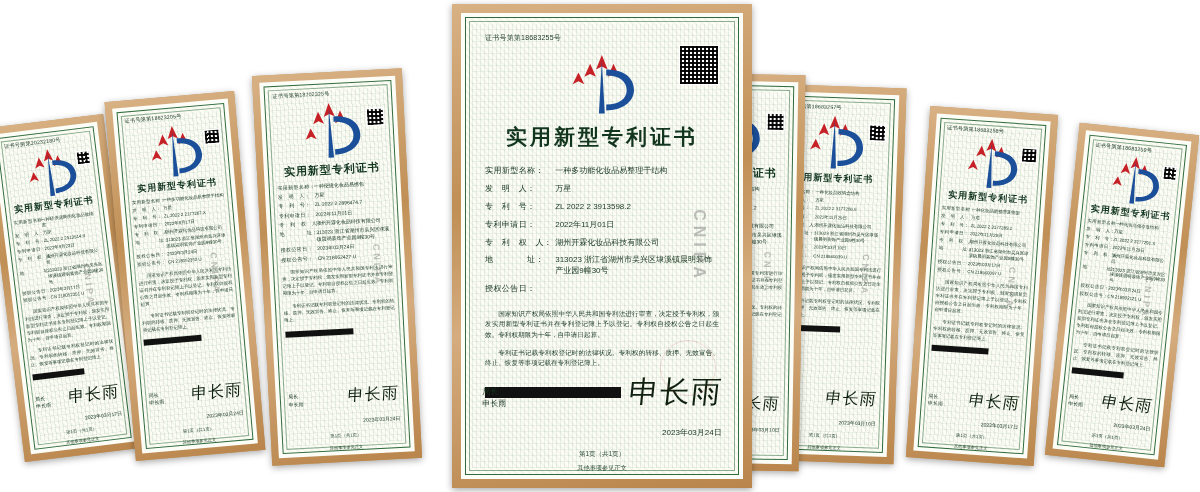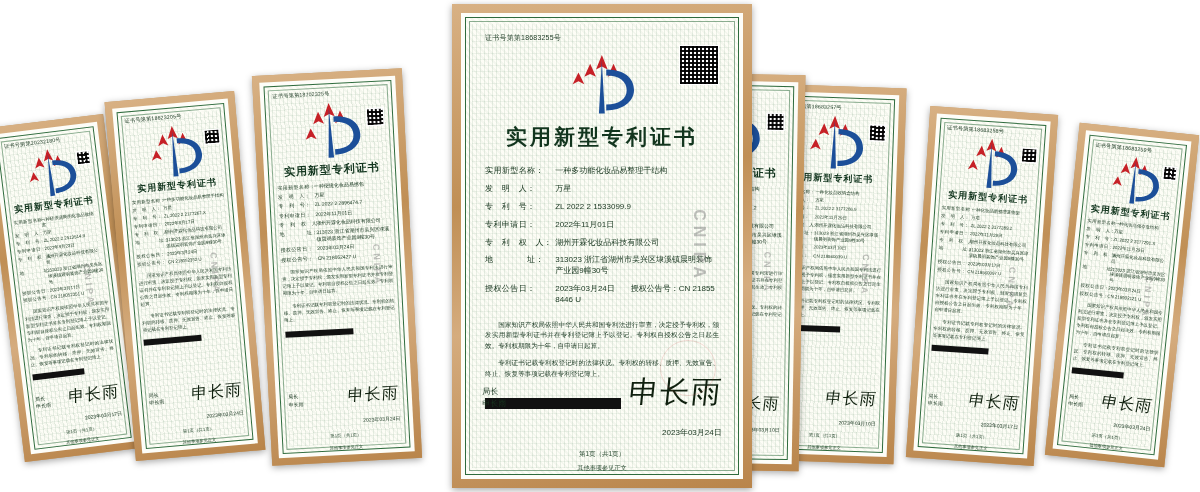--- a/index.html
+++ b/index.html
@@ -748,37 +748,36 @@
             <div class="row" style="margin-bottom:3%;">
                 <span class="k" style="width:30%;">实用新型名称：</span>
                 <span class="v">一种多功能化妆品易整理干结构</span>
               </div>
             <div class="row" style="margin-bottom:3%;">
                 <span class="k" style="width:30%;">发　明　人：</span>
                 <span class="v">万星</span>
               </div>
             <div class="row" style="margin-bottom:3%;">
                 <span class="k" style="width:30%;">专　利　号：</span>
-                <span class="v">ZL 2022 2 1533099.9</span>
+                <span class="v">ZL 2022 2 3913598.2</span>
               </div>
             <div class="row" style="margin-bottom:3%;">
                 <span class="k" style="width:30%;">专利申请日：</span>
                 <span class="v">2022年11月01日</span>
               </div>
             <div class="row" style="margin-bottom:3%;">
                 <span class="k" style="width:30%;">专　利　权　人：</span>
                 <span class="v">湖州开霖化妆品科技有限公司</span>
               </div>
             <div class="row" style="margin-bottom:3%;">
                 <span class="k" style="width:30%;">地　　　　址：</span>
                 <span class="v">313023 浙江省湖州市吴兴区埭溪镇晨明装饰产业园9幢30号</span>
               </div>
             <div class="row" style="margin-bottom:3%;">
               <span class="k" style="width:30%;">授权公告日：</span>
-              <span class="v"><span>2023年03月24日</span>　　<span>授权公告号：</span><span>CN 218558446 U</span></span>
             </div>
           </div>
           <div class="para" style="font-size:6.6px; margin-top:6%;">国家知识产权局依照中华人民共和国专利法进行审查，决定授予专利权，颁发实用新型专利证书并在专利登记簿上予以登记。专利权自授权公告之日起生效。专利权期限为十年，自申请日起算。</div>
           <div class="para" style="font-size:6.6px; margin-top:3%;">专利证书记载专利权登记时的法律状况。专利权的转移、质押、无效宣告、终止、恢复等事项记载在专利登记簿上。</div>
           <div class="redact" style="height:11px; width:58%; margin-top:8%;"></div>
           <div class="sign" style="bottom:14%;">
             <div class="who" style="font-size:8px;">
               <div>局长</div>
               <div>申长雨</div>
             </div>

